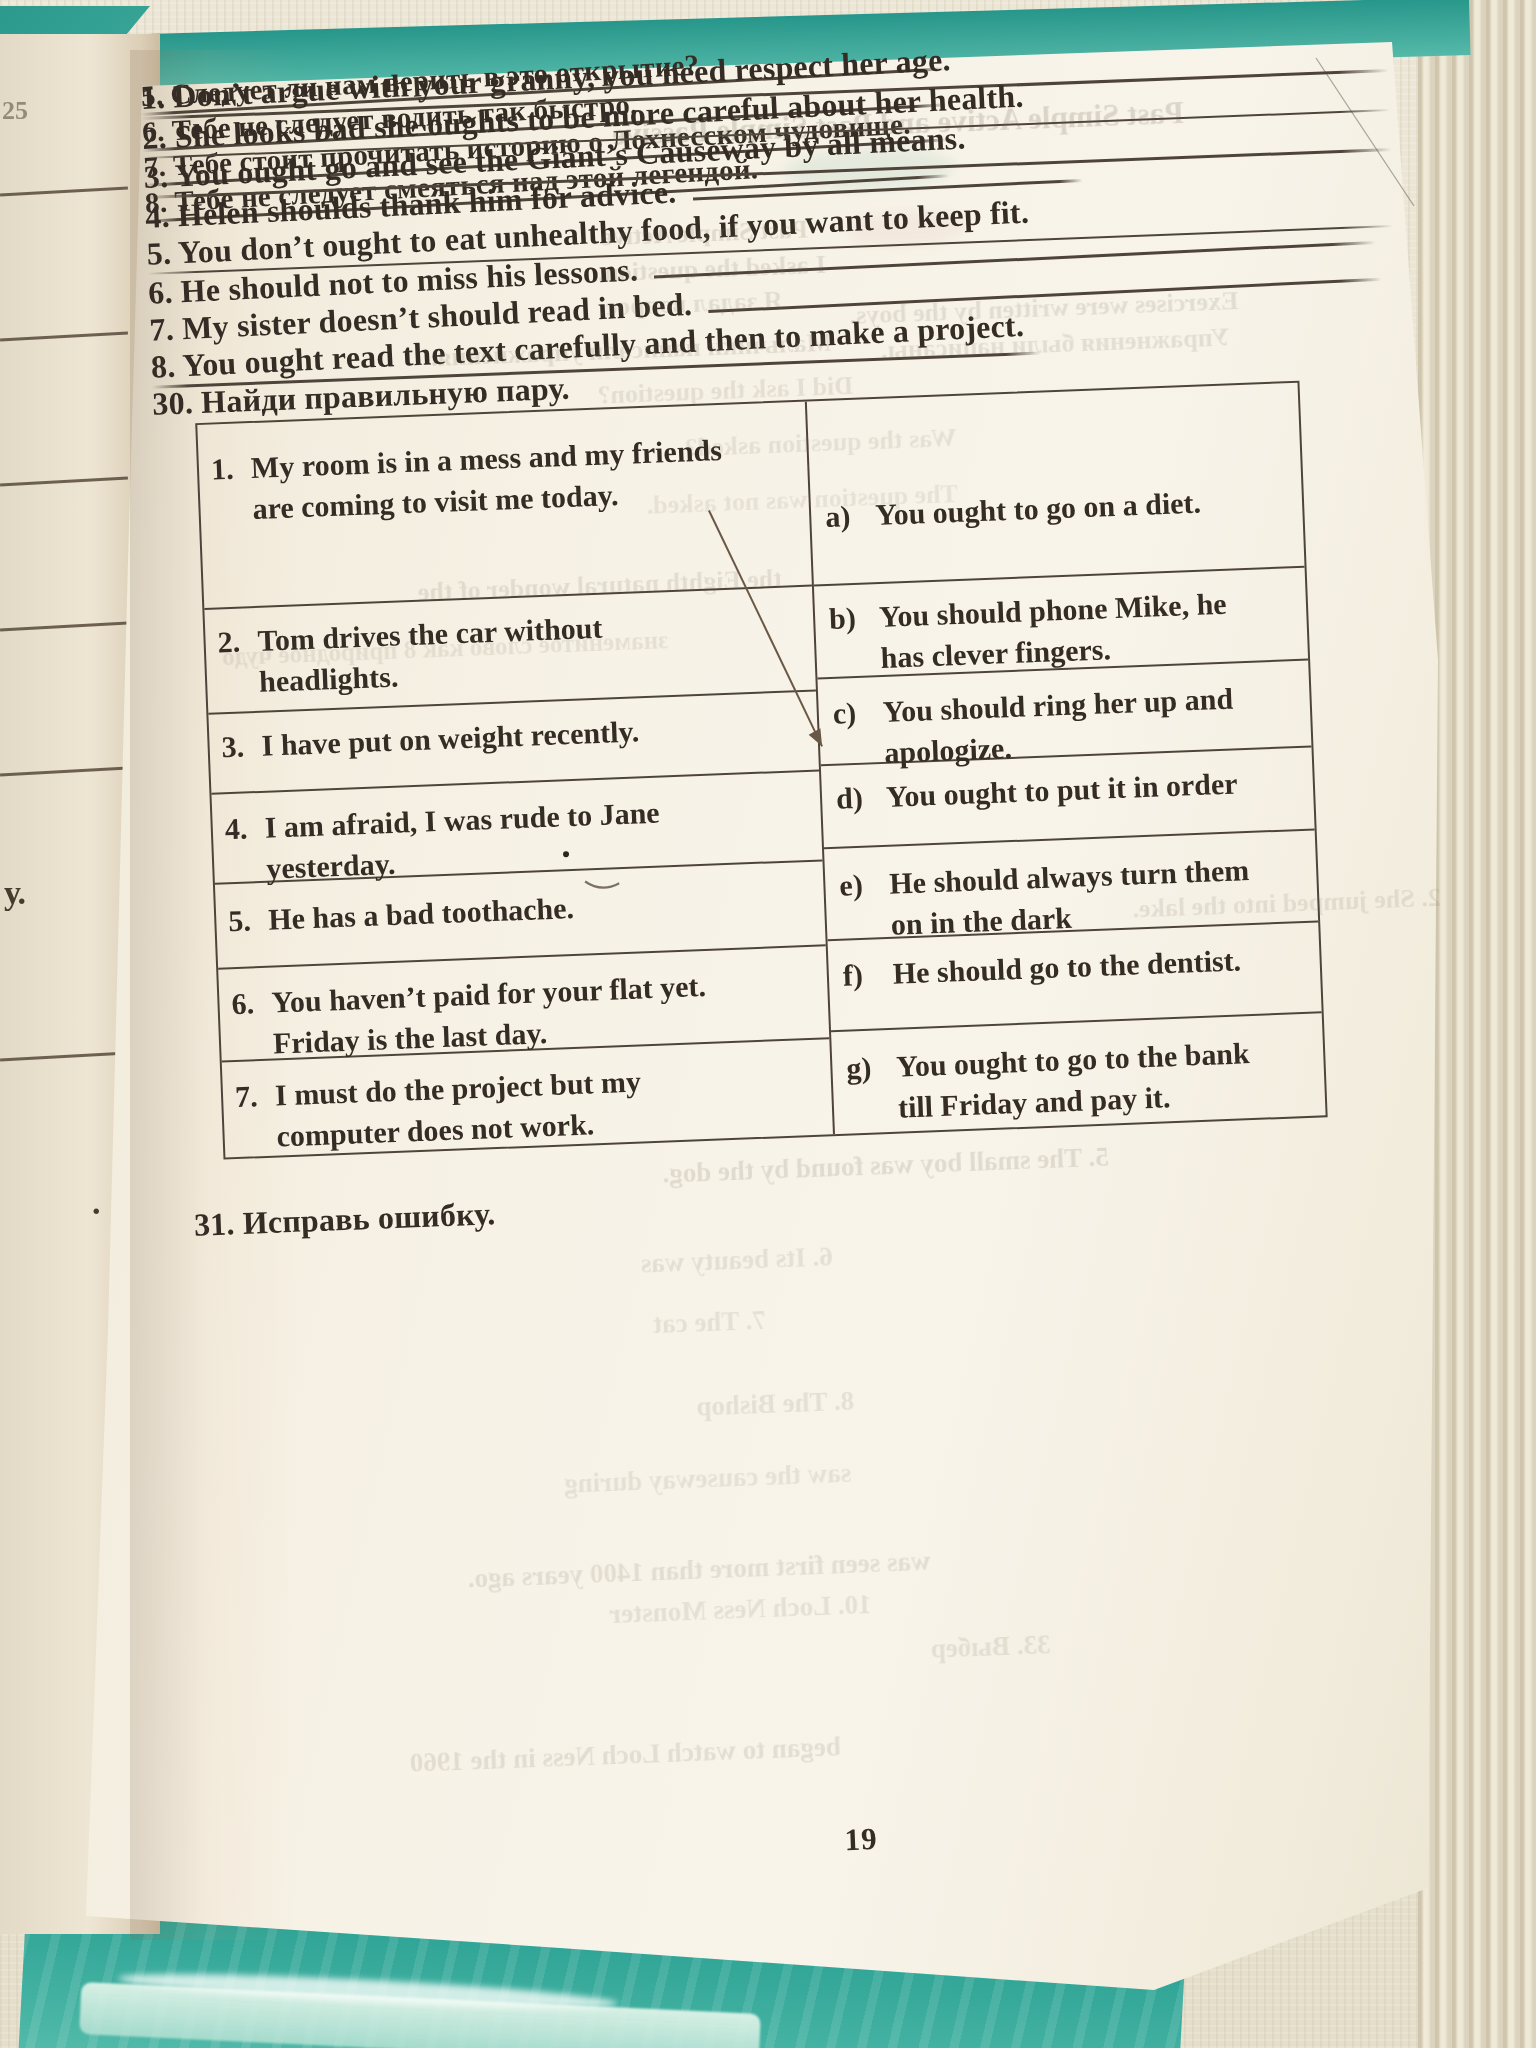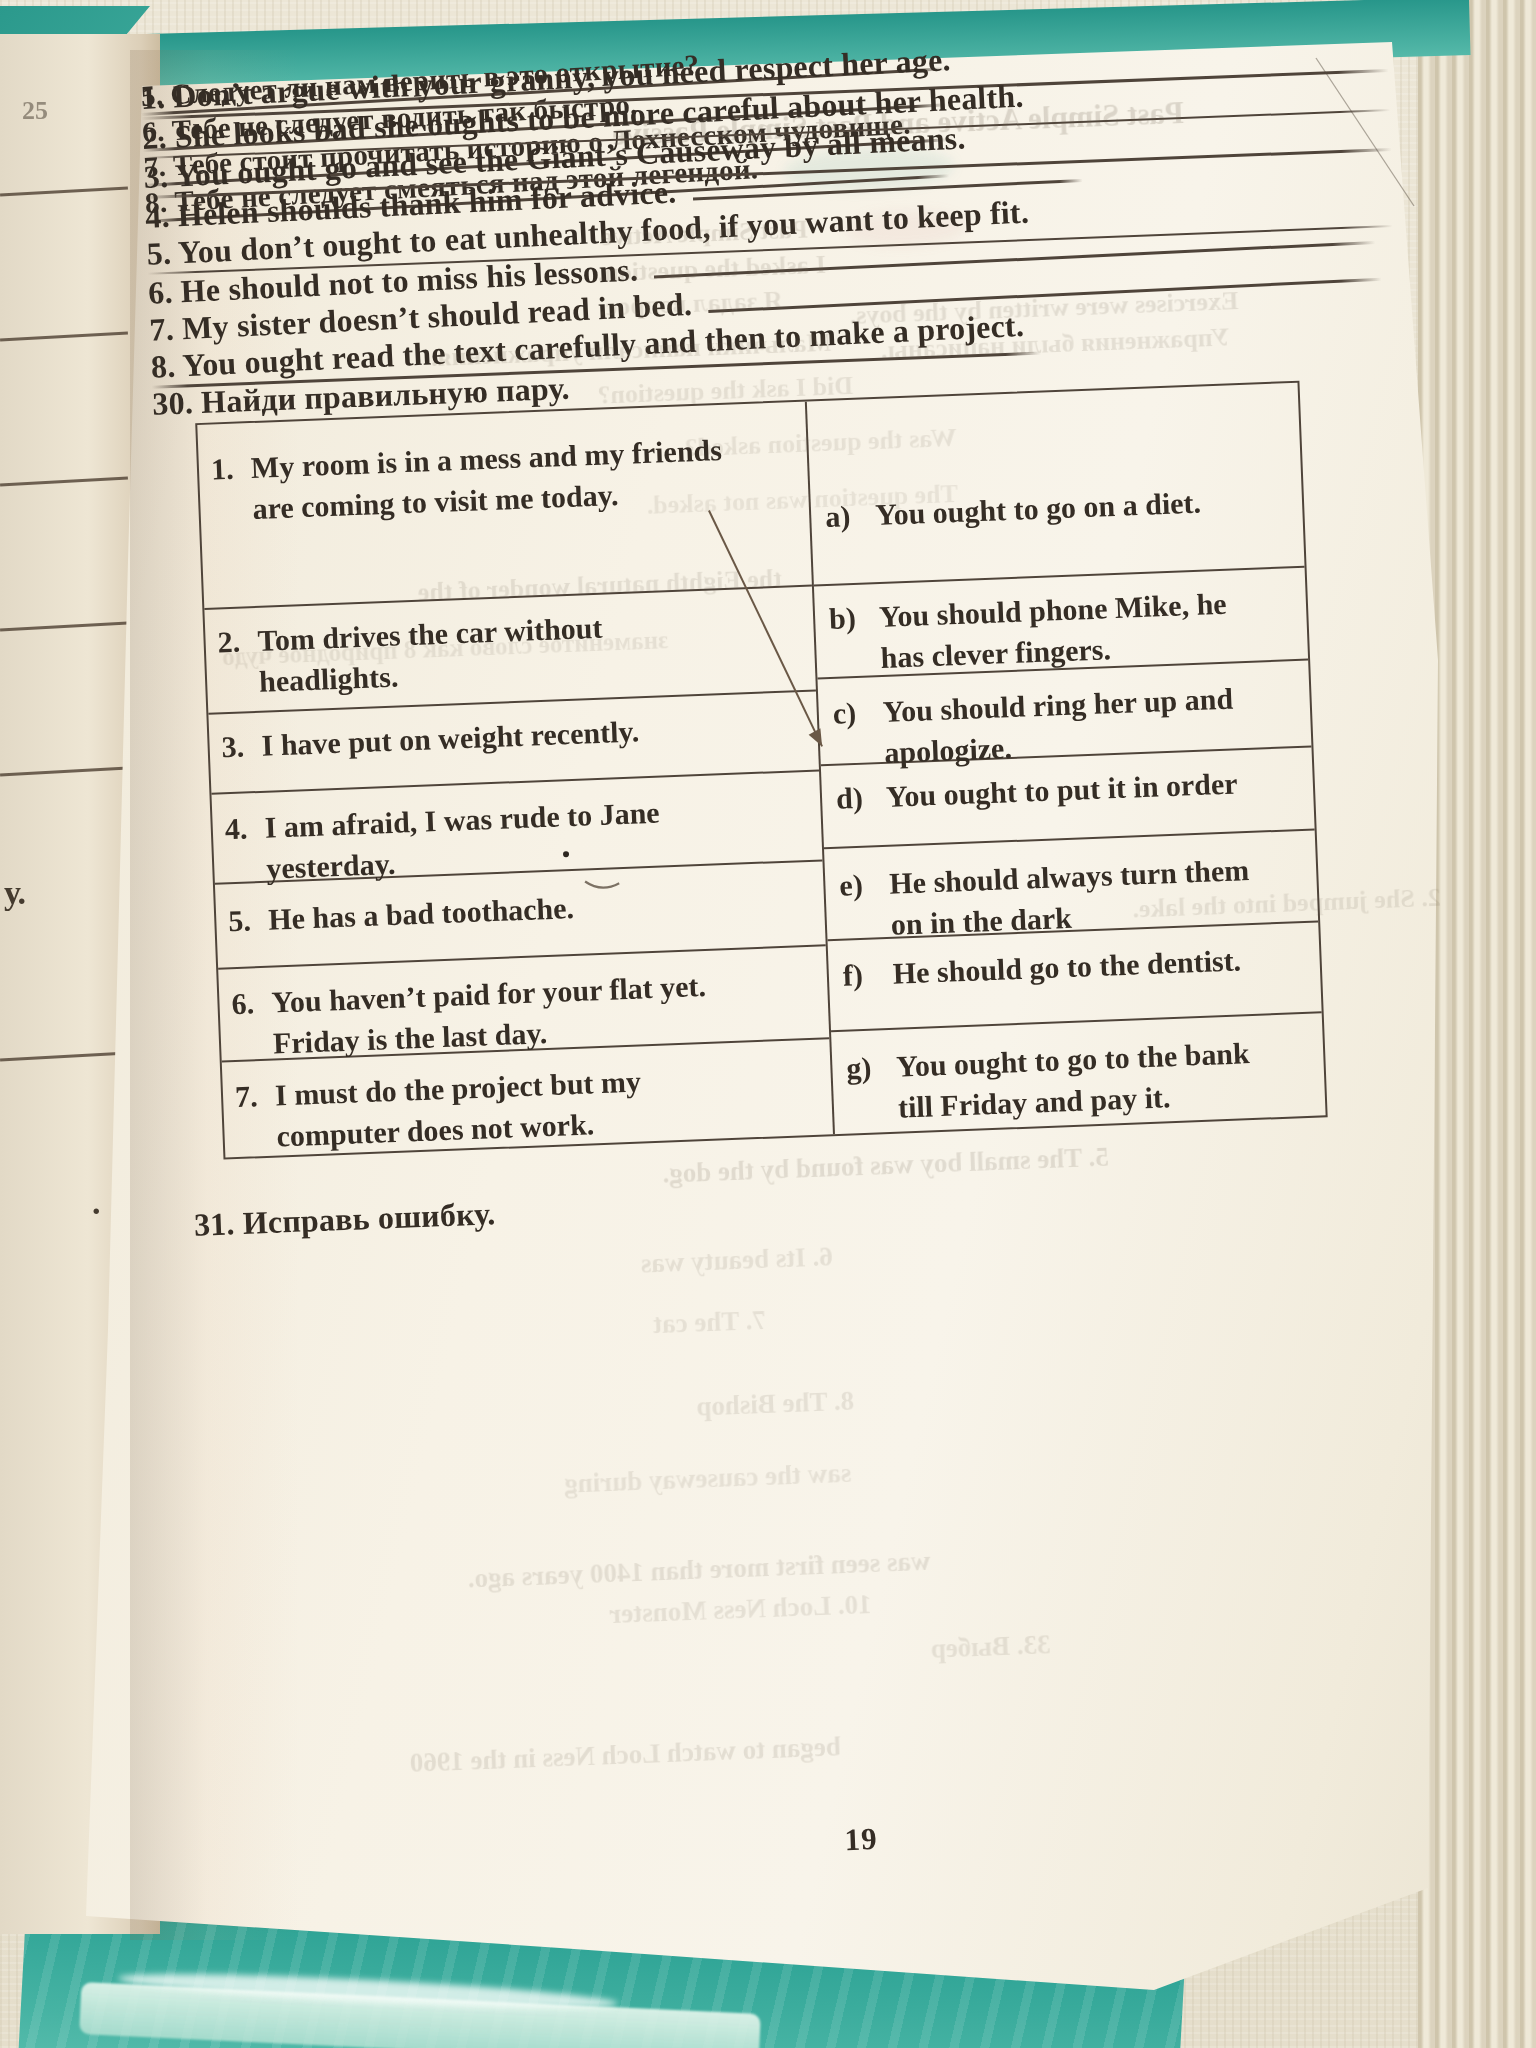--- a/index.html
+++ b/index.html
@@ -102,21 +102,21 @@
 
   <div class="prev-page">
     <div id="stubs">
         <div class="stub" style="top: 156px; width: 128px;"></div>
         <div class="stub" style="top: 301px; width: 128px;"></div>
         <div class="stub" style="top: 446px; width: 128px;"></div>
         <div class="stub" style="top: 591px; width: 128px;"></div>
         <div class="stub" style="top: 736px; width: 128px;"></div>
         <div class="stub" style="top: 1021px; width: 128px;"></div>
       </div>
-    <div class="margin-label" style="left:2px;top:62px;font-size:26px;opacity:.5;margin-left:20px;">25</div>
+    <div class="margin-label" style="left:2px;top:62px;font-size:26px;opacity:.5;">25</div>
     <div class="margin-label" style="left:4px;top:840px;font-size:34px;">у.</div>
     <div class="margin-label" style="left:92px;top:1150px;font-size:34px;">.</div>
   </div>
 
   <div class="page"></div>
   <div class="spine-shade"></div>
 
   <svg class="crease abs" style="left:0;top:0;" width="1536" height="2048">
     <line x1="1316" y1="58" x2="1414" y2="206" stroke="rgba(110,100,88,.55)" stroke-width="1.3"></line>
   </svg>

